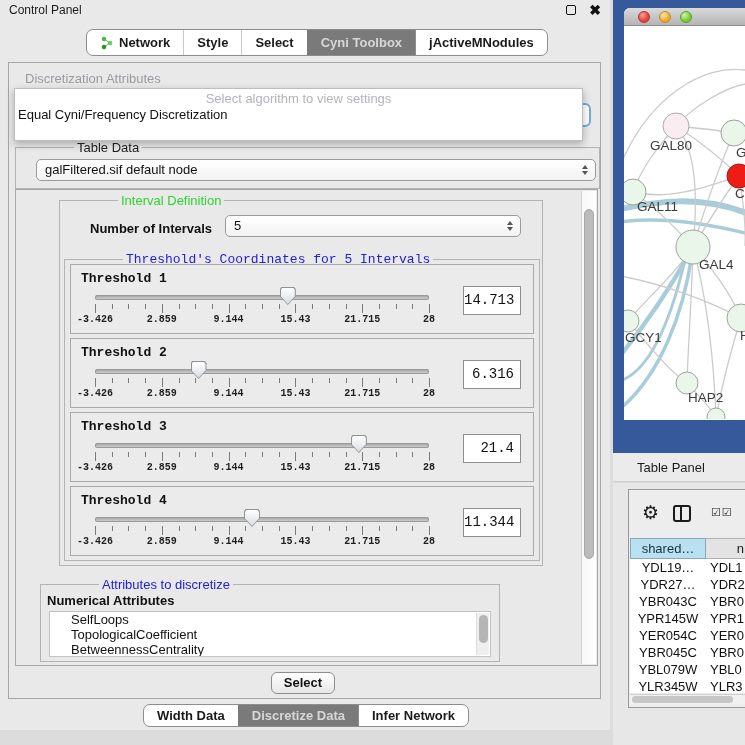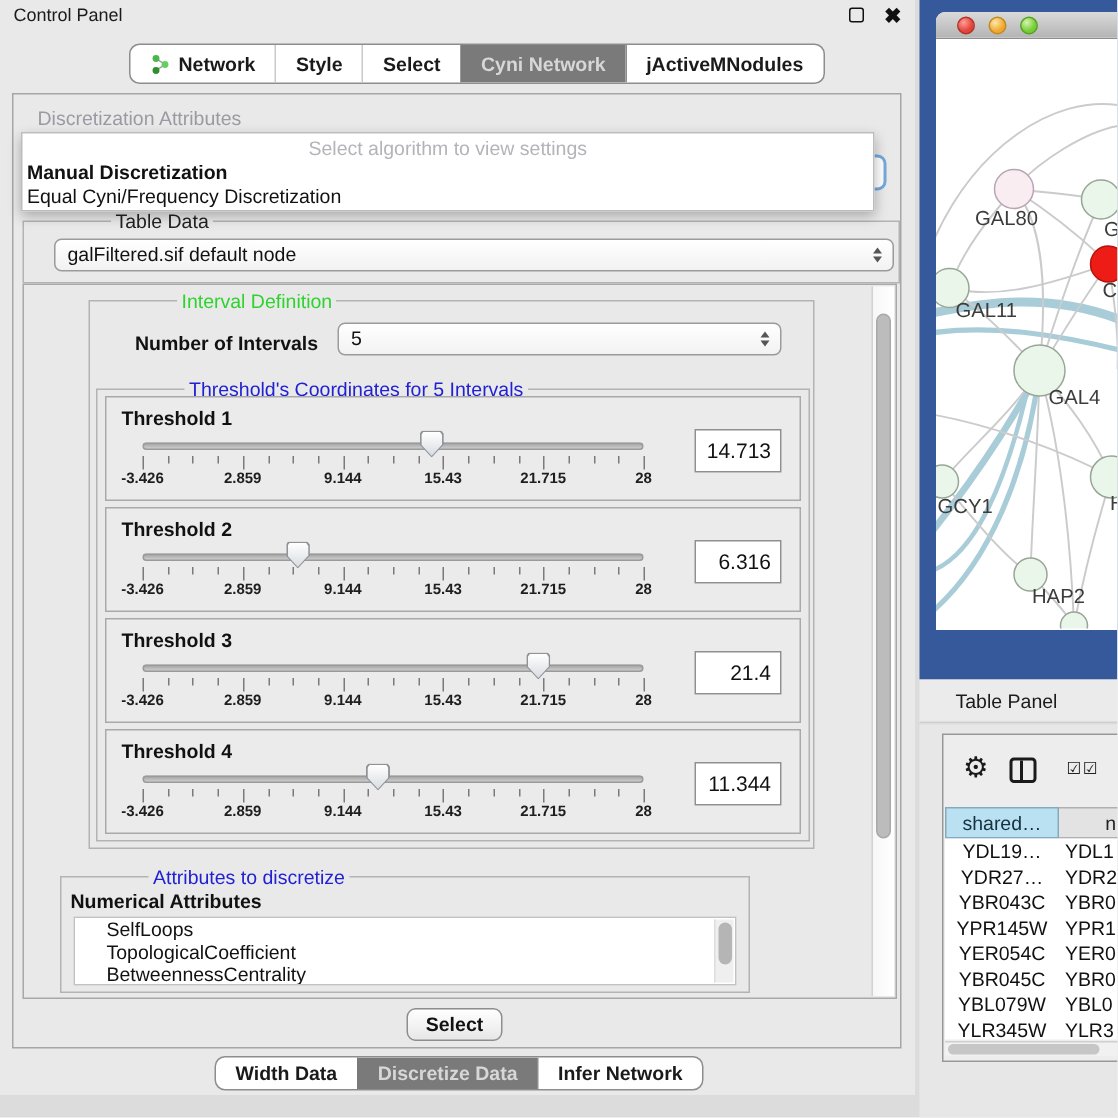--- a/index.html
+++ b/index.html
@@ -46,21 +46,21 @@
   .td-combo { position:absolute; left:20px; top:11px; width:560px; height:22px; }
 
   .scrollpane { position:absolute; left:6px; top:126px; width:583px; height:477px; border:1px solid #a8a8a8; overflow:hidden; background:#e9e9e9; }
   .vsb { position:absolute; top:1px; right:1px; bottom:1px; width:15px; background:linear-gradient(90deg,#f7f7f7,#ffffff); border-left:1px solid #d2d2d2; }
   .vsb-thumb { position:absolute; left:2px; width:10px; top:18px; height:350px; background:#bcbcbc; border:1px solid #a9a9a9; border-radius:6px; }
 
   .interval-group { left:43px; top:10px; width:484px; height:366px; }
   .numint-label { position:absolute; left:30px; top:20px; font-size:13px; font-weight:bold; color:#111; }
   .ni-combo { position:absolute; left:165px; top:14px; width:296px; height:22px; }
 
-  .thr-group { position:absolute; left:4px; top:58px; width:476px; height:302px; border:1px solid #b3b3b3; }
+  .thr-group { position:absolute; left:4px; top:58px; width:476px; height:302px; border:1px solid #b3b3b3;font-family:Liberation Mono, monospace; }
   .thr-row { position:relative; height:70px; margin:4px 5px 0 5px; border:1px solid #a9a9a9; background:#ebebeb; }
   .thr-label { position:absolute; left:10px; top:6px; font-size:13px; font-weight:bold; color:#111; }
   .thr-slider { position:absolute; left:24px; right:104px; top:0; bottom:0; }
   .thr-track { position:absolute; left:0; right:0; top:30px; height:5px; border-radius:3px; background:linear-gradient(#9c9c9c,#d9d9d9); box-shadow:inset 0 0 0 1px #9a9a9a; }
   .thr-ticks { position:absolute; left:0; right:0; top:39px; height:9px; }
   .tick { position:absolute; top:0; width:1px; height:5px; background:#7a7a7a; }
   .tick.major { height:9px; }
   .thr-ticklabels { position:absolute; left:0; right:0; top:49px; height:12px; }
   .ticklabel { position:absolute; transform:translateX(-50%); font-size:10px; font-weight:bold; color:#1e1e1e; white-space:nowrap; }
   .thr-thumb { position:absolute; width:16px; height:18px; top:22px; transform:translateX(-8px); }
@@ -133,36 +133,35 @@
           </span>
           <span>Network</span>
         </div>
         <div class="tab">
           <span>Style</span>
         </div>
         <div class="tab">
           <span>Select</span>
         </div>
         <div class="tab selected">
-          <span>Cyni Network</span>
+          <span>Cyni Toolbox</span>
         </div>
         <div class="tab">
           <span>jActiveMNodules</span>
         </div>
       </div>
 
     <div class="main-panel">
 
       <div class="algo-label">Discretization Attributes</div>
       <div class="combo-frag"></div>
 
       <div class="dropdown">
         <div class="dd-prompt">Select algorithm to view settings</div>
         <div>
-            <div class="dd-opt hl">Manual Discretization</div>
             <div class="dd-opt">Equal Cyni/Frequency Discretization</div>
           </div>
       </div>
 
       <div class="fieldset tabledata-group">
         <span class="group-label dark">Table Data</span>
         <div class="combo td-combo">
           <div class="val">galFiltered.sif default node</div>
           <div class="spin">
               <span class="tri-up"></span>

